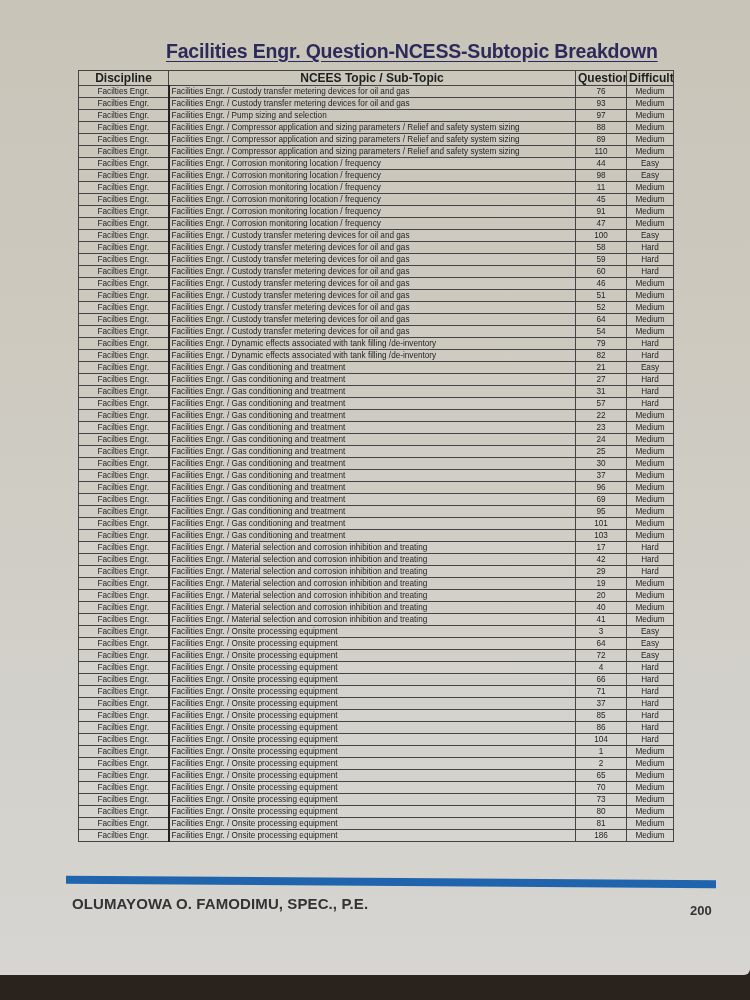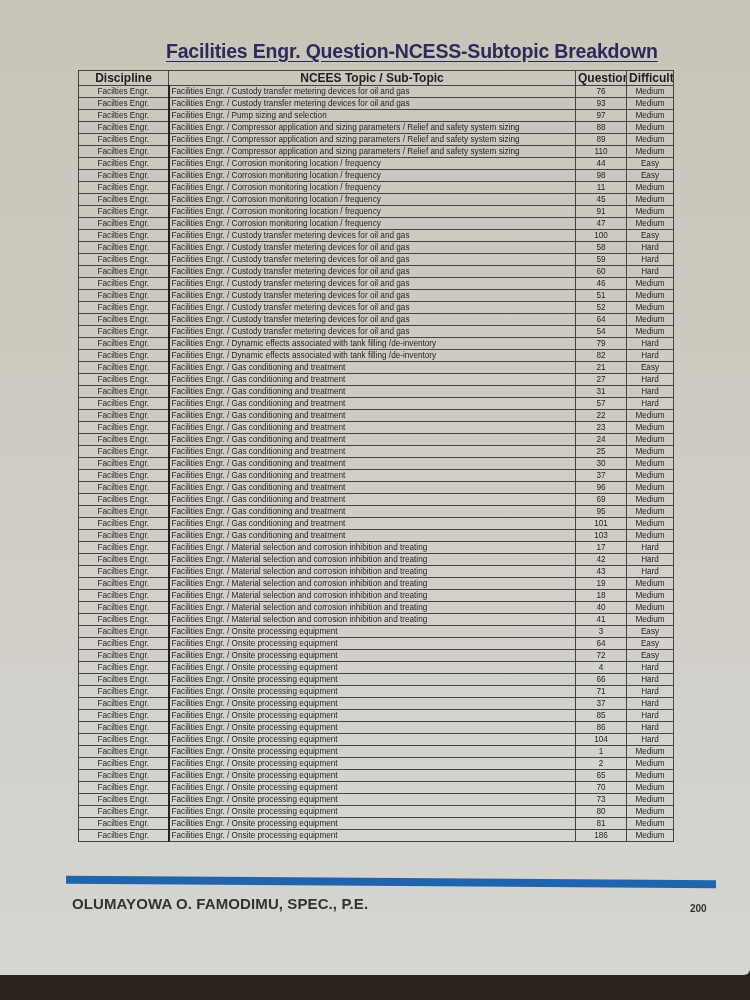--- a/index.html
+++ b/index.html
@@ -53,21 +53,21 @@
       width: 650px; height: 8px; background: #1f64ad;
       transform: rotate(0.4deg);
     }
     .author {
       position: absolute; left: 72px; top: 895px;
       font-size: 15px; font-weight: bold; color: #333;
       letter-spacing: 0.1px;
     }
     .page-no {
       position: absolute; left: 690px; top: 903px;
-      font-size: 10px; font-weight: bold; color: #333;
+      font-size: 13px; font-weight: bold; color: #333;
     }
   </style>
 </head>
 <body>
 
 <div class="page">
   <div class="title">Facilities Engr. Question-NCESS-Subtopic Breakdown</div>
 
   <table class="grid">
     <colgroup>
@@ -321,33 +321,33 @@
         </tr>
         <tr>
           <td class="disc">Facilties  Engr.</td>
           <td class="topic">Facilities Engr. / Material selection and corrosion inhibition and treating</td>
           <td class="q">42</td>
           <td class="diff">Hard</td>
         </tr>
         <tr>
           <td class="disc">Facilties  Engr.</td>
           <td class="topic">Facilities Engr. / Material selection and corrosion inhibition and treating</td>
-          <td class="q">43</td>
+          <td class="q">29</td>
           <td class="diff">Hard</td>
         </tr>
         <tr>
           <td class="disc">Facilties  Engr.</td>
           <td class="topic">Facilities Engr. / Material selection and corrosion inhibition and treating</td>
           <td class="q">19</td>
           <td class="diff">Medium</td>
         </tr>
         <tr>
           <td class="disc">Facilties  Engr.</td>
           <td class="topic">Facilities Engr. / Material selection and corrosion inhibition and treating</td>
-          <td class="q">18</td>
+          <td class="q">20</td>
           <td class="diff">Medium</td>
         </tr>
         <tr>
           <td class="disc">Facilties  Engr.</td>
           <td class="topic">Facilities Engr. / Material selection and corrosion inhibition and treating</td>
           <td class="q">40</td>
           <td class="diff">Medium</td>
         </tr>
         <tr>
           <td class="disc">Facilties  Engr.</td>

